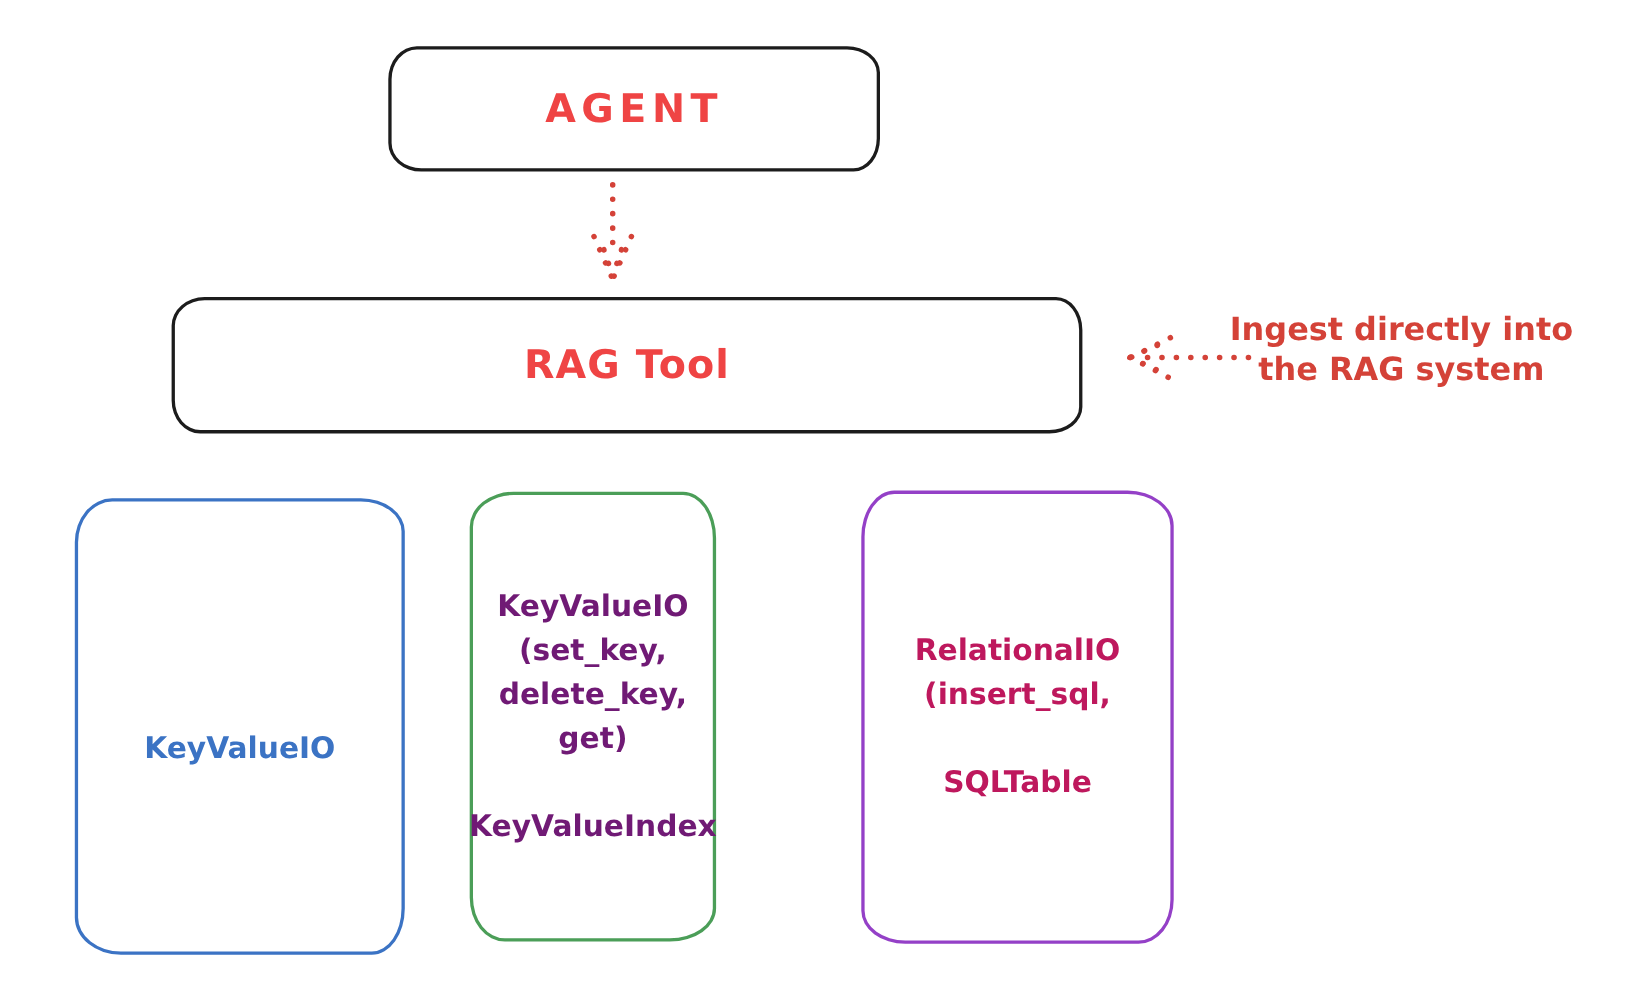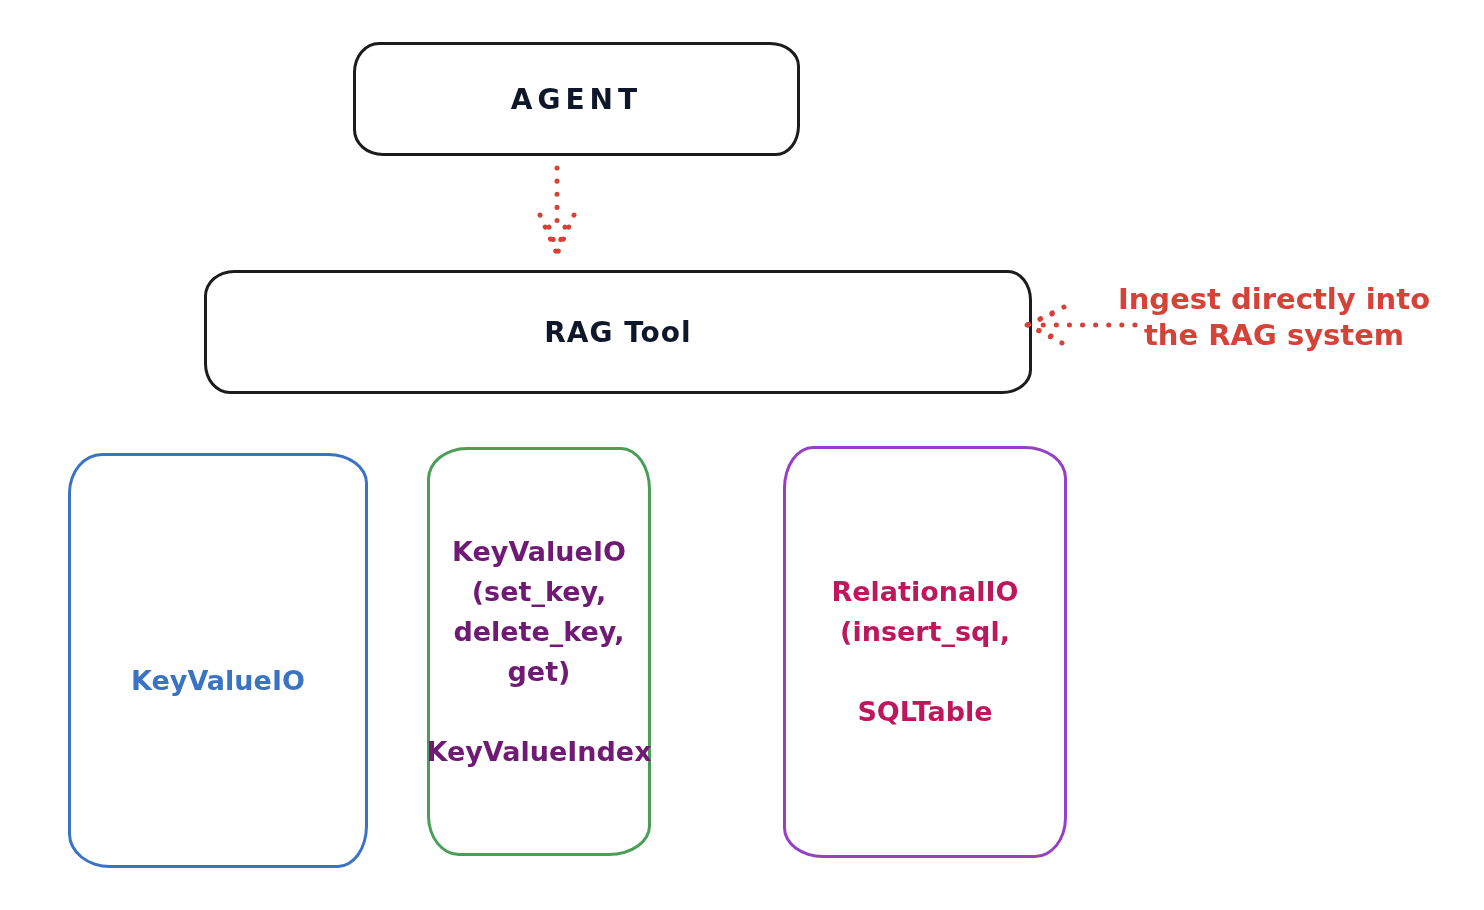--- a/index.html
+++ b/index.html
@@ -7,32 +7,31 @@
     position:relative;width:1484px;height:910px;background:#ffffff;overflow:hidden;
     font-family:"DejaVu Sans","Liberation Sans",sans-serif;
   }
   
   .node{
     position:absolute;display:flex;align-items:center;justify-content:center;
     background:#ffffff;box-sizing:border-box;
   }
   .black-box{
     border:3.6px solid #1c1c1c;
-    color:#0f172a;font-weight:bold;font-size:28px;
+    color:#ef4444;font-weight:bold;font-size:36px;
   }
   .agent-box{
     left:353px;top:42px;width:447px;height:114px;
     border-radius:26px 30px 24px 30px / 30px 24px 30px 26px;
     letter-spacing:5px;
   }
   .rag-box{
     left:156px;top:270px;width:828px;height:124px;
     border-radius:30px 24px 30px 26px / 26px 30px 24px 30px;
     letter-spacing:1px;
-    margin-left:48px;
   }
   .io-box{
     flex-direction:column;justify-content:center;text-align:center;
     font-weight:bold;font-size:27px;line-height:40px;
     border-width:3.4px;border-style:solid;
   }
   .io-box .index-label{margin-top:40px;}
   .io-blue{
     left:68px;top:453px;width:300px;height:415px;
     border-color:#3b73c4;color:#3b73c4;

